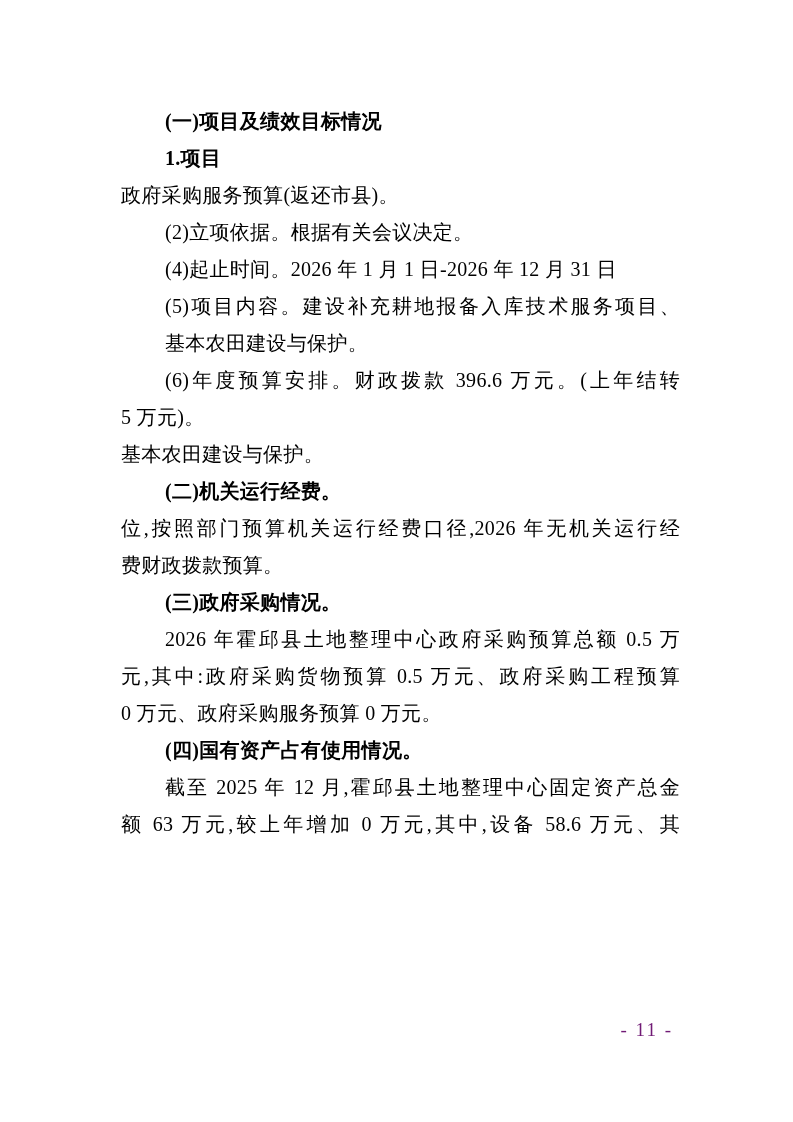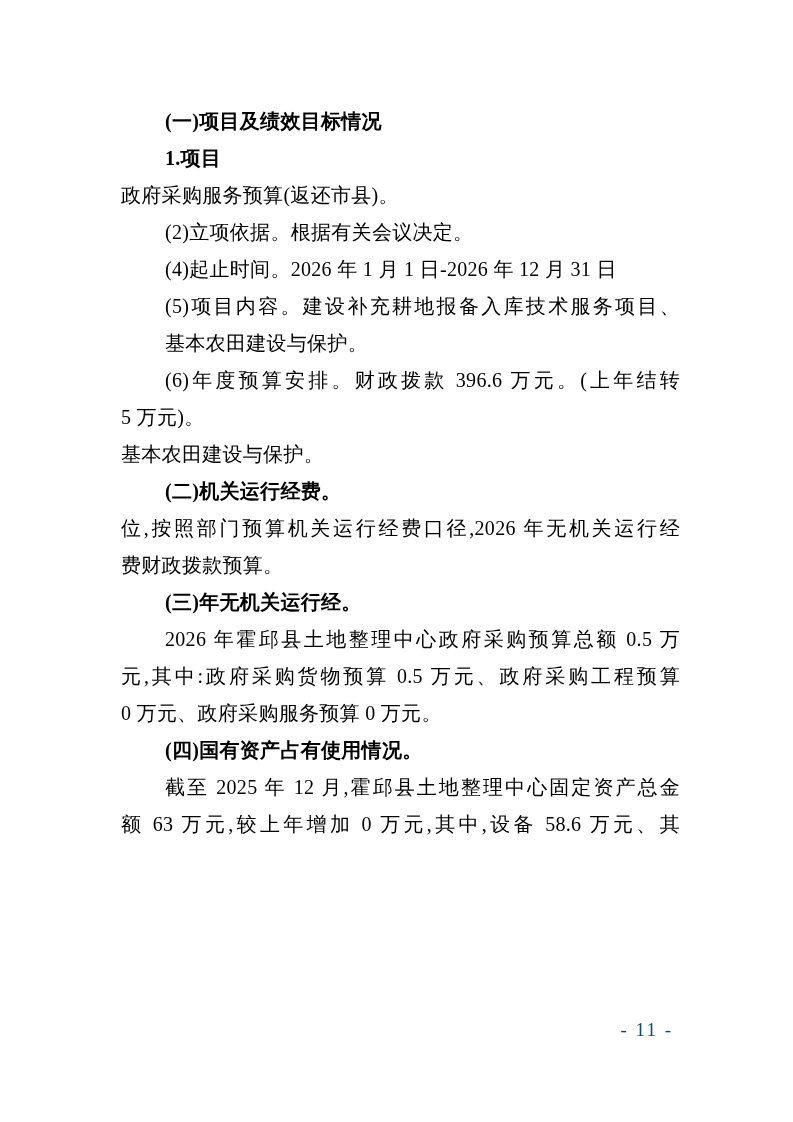--- a/index.html
+++ b/index.html
@@ -38,42 +38,42 @@
     text-align: justify;
     text-align-last: justify;
   }
   .page-number {
     position: absolute;
     top: 1013px;
     right: 120px;
     font-size: 19px;
     line-height: 34px;
     letter-spacing: 2px;
-    color: #0c4a6e;
+    color: #701a75;
   }
 </style>
 </head>
 <body>
 
 <div class="page">
   <div class="content">
     <div class="line b i">(一)项目及绩效目标情况</div>
     <div class="line b i">1.项目</div>
     <div class="line">政府采购服务预算(返还市县)。</div>
     <div class="line i">(2)立项依据。根据有关会议决定。</div>
     <div class="line i">(4)起止时间。2026 年 1 月 1 日-2026 年 12 月 31 日</div>
     <div class="line i j">(5)项目内容。建设补充耕地报备入库技术服务项目、</div>
     <div class="line i">基本农田建设与保护。</div>
     <div class="line i j">(6)年度预算安排。财政拨款 396.6 万元。(上年结转</div>
     <div class="line">5 万元)。</div>
     <div class="line">基本农田建设与保护。</div>
     <div class="line b i">(二)机关运行经费。</div>
     <div class="line j">位,按照部门预算机关运行经费口径,2026 年无机关运行经</div>
     <div class="line">费财政拨款预算。</div>
-    <div class="line b i">(三)年无机关运行经。</div>
+    <div class="line b i">(三)政府采购情况。</div>
     <div class="line i j">2026 年霍邱县土地整理中心政府采购预算总额 0.5 万</div>
     <div class="line j">元,其中:政府采购货物预算 0.5 万元、政府采购工程预算</div>
     <div class="line">0 万元、政府采购服务预算 0 万元。</div>
     <div class="line b i">(四)国有资产占有使用情况。</div>
     <div class="line i j">截至 2025 年 12 月,霍邱县土地整理中心固定资产总金</div>
     <div class="line j">额 63 万元,较上年增加 0 万元,其中,设备 58.6 万元、其</div>
   </div>
 
   <div class="page-number">- 11 -</div>
 </div>

